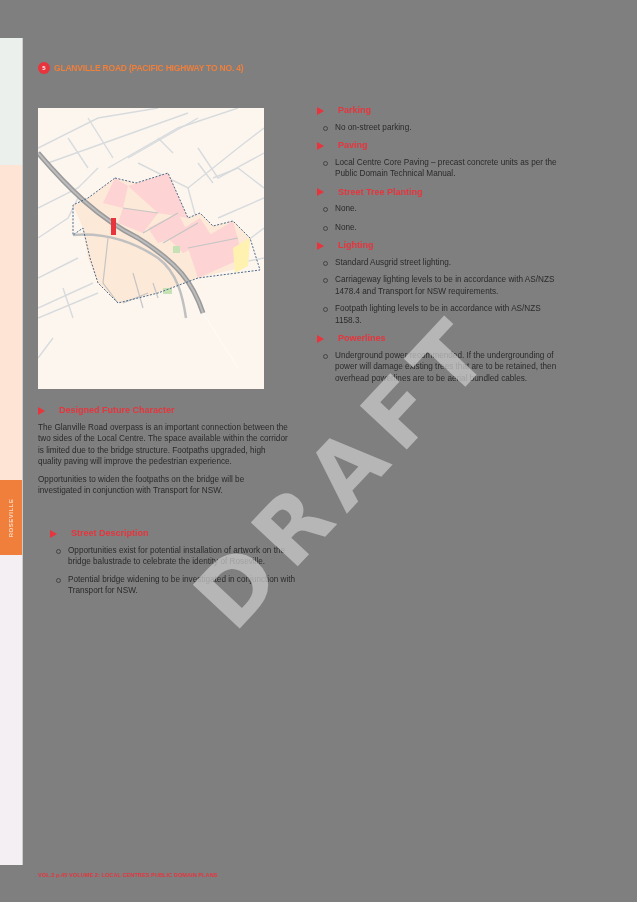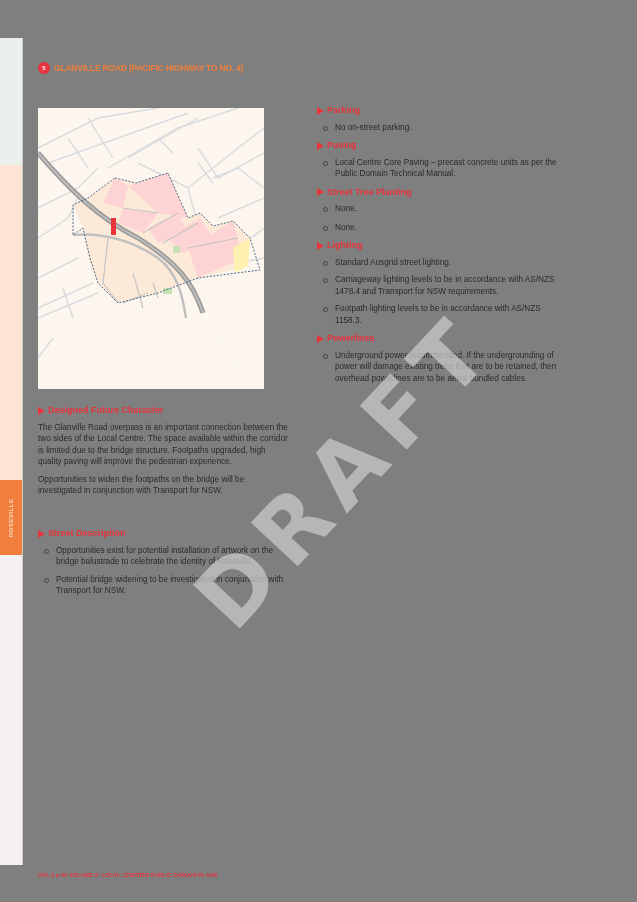--- a/index.html
+++ b/index.html
@@ -25,21 +25,21 @@
   
   .section-title { position:absolute; left:38px; top:62px; display:flex; align-items:center; gap:4px; }
   .num-badge { width:12px; height:12px; border-radius:50%; background:#e8343c; color:#fff; font-size:6px; display:flex; align-items:center; justify-content:center; font-weight:bold; }
   .title-text { color:#f07f3c; font-size:8.5px; font-weight:bold; letter-spacing:-0.2px; }
 
   
   .map { position:absolute; left:38px; top:108px; width:226px; height:281px; background:#fdf6ee; overflow:hidden; }
 
   
   .block { position:absolute; color:#2a2a2a; font-size:8.2px; line-height:11.5px; }
-  .h { color:#e8343c; font-weight:bold; font-size:9px; margin:0 0 5px 0; display:flex; align-items:center; gap:3px; }
+  .h { color:#e8343c; font-weight:bold; font-size:9px; margin:0 0 5px 0; display:flex; align-items:center; gap:14px; }
   .h .tri { width:0; height:0; border-left:7px solid #e8343c; border-top:4px solid transparent; border-bottom:4px solid transparent; }
   .para { margin:0 0 6px 0; }
   ul.bl { margin:0 12px 7px 0; padding:0; list-style:none; }
   ul.bl li { position:relative; padding-left:18px; margin-bottom:6px; }
   ul.bl li::before { content:""; position:absolute; left:6px; top:4px; width:3px; height:3px; border:1px solid #444; border-radius:50%; }
 
   .footer { position:absolute; left:38px; top:872px; font-size:5.5px; color:#e8343c; font-weight:bold; letter-spacing:0.1px; }
 
   
   .watermark {
@@ -126,21 +126,21 @@
 
 <div class="block" style="left:38px; top:405px; width:250px;">
   <div class="h">
     <span class="tri"></span>
     <span>Designed Future Character</span>
   </div>
   <p class="para">The Glanville Road overpass is an important connection between the two sides of the Local Centre. The space available within the corridor is limited due to the bridge structure. Footpaths upgraded, high quality paving will improve the pedestrian experience.</p>
   <p class="para">Opportunities to widen the footpaths on the bridge will be investigated in conjunction with Transport for NSW.</p>
 </div>
 
-<div class="block" style="left:38px; top:528px; width:262px;">
+<div class="block" style="left:50px; top:528px; width:262px;">
   <div class="h">
     <span class="tri"></span>
     <span>Street Description</span>
   </div>
   <ul class="bl">
     <li>Opportunities exist for potential installation of artwork on the bridge balustrade to celebrate the identity of Roseville.</li>
     <li>Potential bridge widening to be investigated in conjunction with Transport for NSW.</li>
   </ul>
 </div>
 

